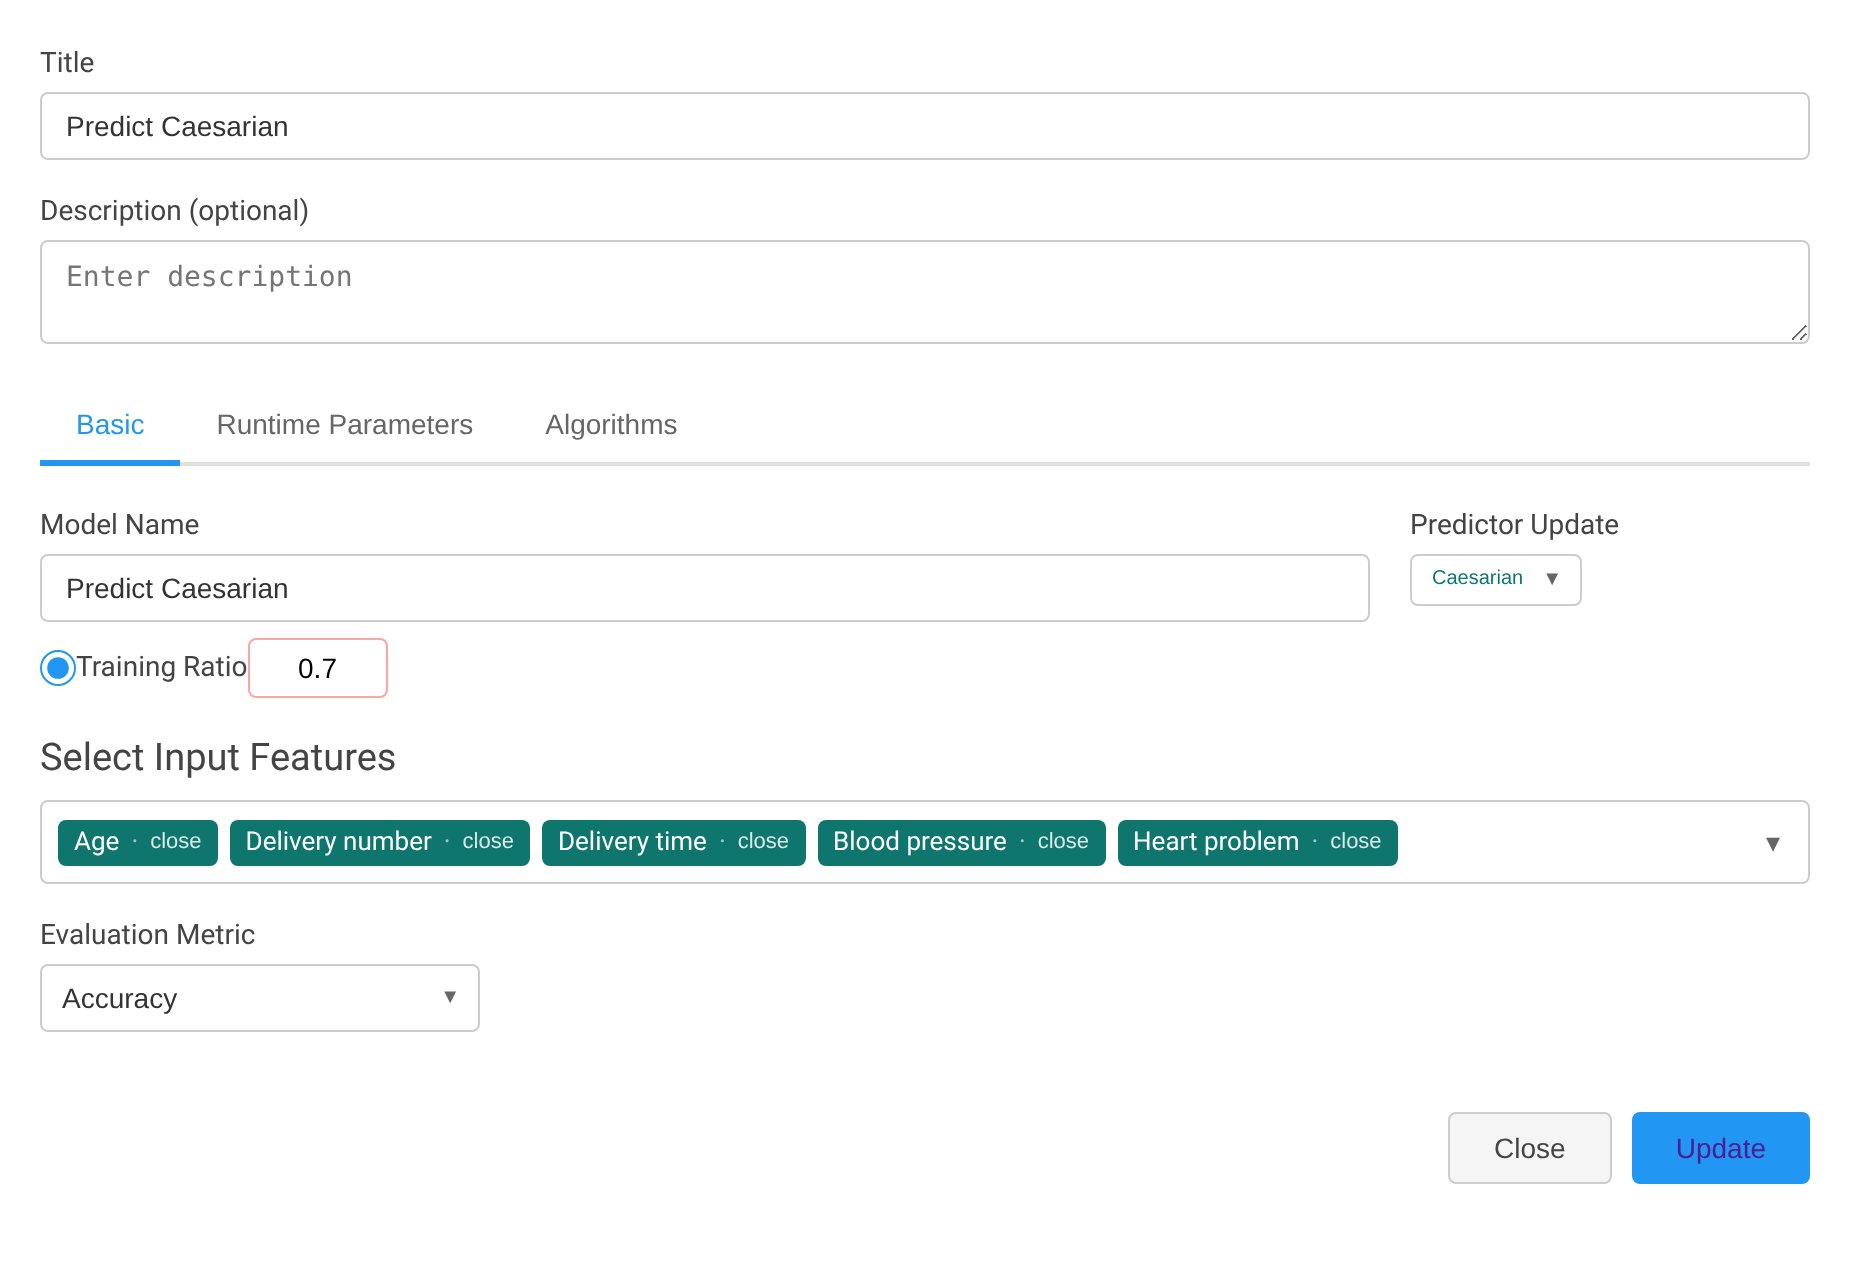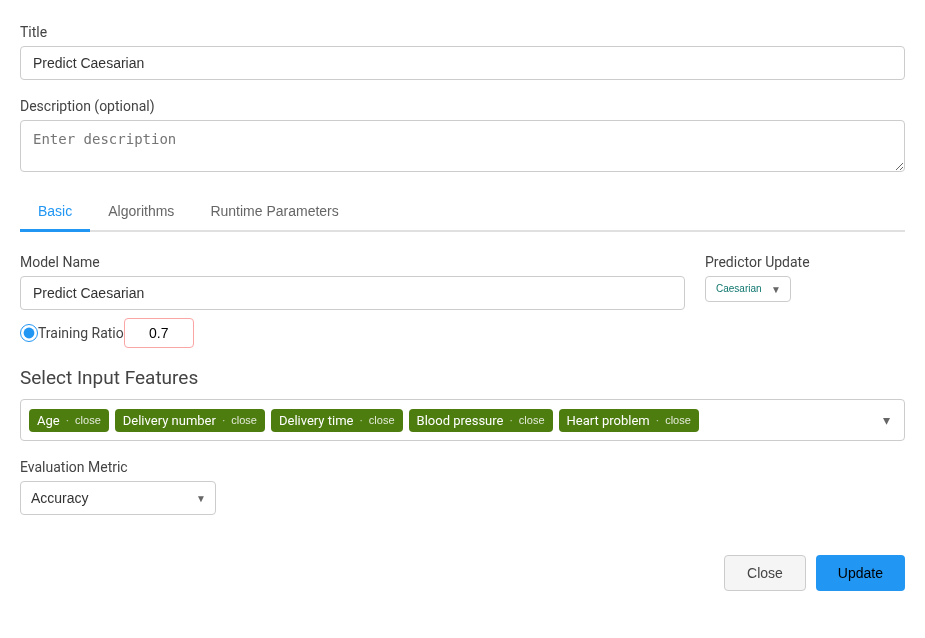--- a/index.html
+++ b/index.html
@@ -144,21 +144,21 @@
       display: flex;
       flex-wrap: wrap;
       gap: 6px;
       align-items: center;
       border: 1px solid #ccc;
       border-radius: 4px;
       padding: 6px 8px;
       min-height: 42px;
     }
     .tag {
-      background: #4d7c0f;
+      background: #0f766e;
       color: #fff;
       border-radius: 4px;
       padding: 4px 8px;
       font-size: 13px;
       display: flex;
       align-items: center;
       gap: 6px;
     }
     .tag-close {
       font-size: 11px;
@@ -174,21 +174,21 @@
       background: none;
       border: none;
       cursor: pointer;
       font-size: 14px;
       color: #666;
       padding: 2px 6px;
     }
     .eval-metric-wrapper {
       position: relative;
       display: inline-block;
-      width: 196px;
+      width: 220px;
     }
     .eval-metric-wrapper::after {
       content: '▼';
       font-size: 10px;
       position: absolute;
       right: 10px;
       top: 50%;
       transform: translateY(-50%);
       pointer-events: none;
       color: #666;
@@ -219,21 +219,21 @@
       background: #f5f5f5;
       font-size: 14px;
       cursor: pointer;
       color: #444;
     }
     .btn-update {
       padding: 9px 22px;
       border: none;
       border-radius: 4px;
       background: #2196F3;
-      color: #000000;
+      color: #4c1d95;
       font-size: 14px;
       cursor: pointer;
       font-weight: 500;
     }
   </style>
 </head>
 <body>
 
 <div class="dialog">
 
@@ -242,22 +242,22 @@
     <input type="text" class="text-input" value="Predict Caesarian" style="">
   </div>
 
   <div class="field-group">
     <label class="field-label">Description (optional)</label>
     <textarea class="textarea-input" placeholder="Enter description" style=""></textarea>
   </div>
 
   <div class="tabs">
     <button class="tab active">Basic</button>
+    <button class="tab">Runtime Parameters</button>
     <button class="tab">Algorithms</button>
-    <button class="tab">Runtime Parameters</button>
   </div>
 
   <div>
 
     <div class="two-col">
       <div class="col">
         <label class="field-label">Model Name</label>
         <input type="text" class="text-input" value="Predict Caesarian" style="">
       </div>
       <div class="col-small">

